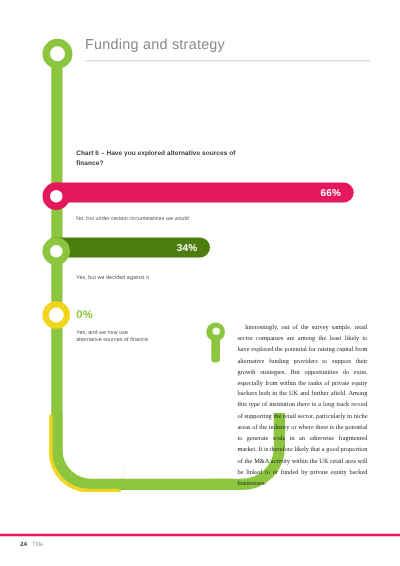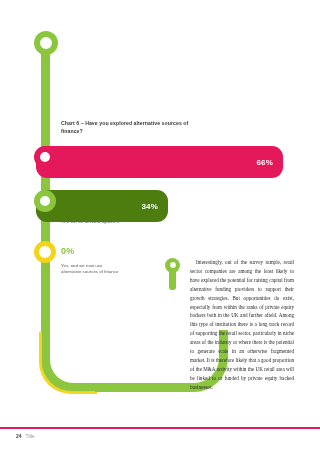--- a/index.html
+++ b/index.html
@@ -133,21 +133,21 @@
     width: 150px;
     font-size: 5.2px;
     font-weight: bold;
     color: #3b3b3b;
     line-height: 1.55;
     letter-spacing: .05px;
   }
 
   .bar {
     position: absolute;
-    height: 32px;
+    height: 16px;
     border-radius: 11px;
     display: flex;
     align-items: center;
     justify-content: flex-end;
     box-sizing: border-box;
     padding-right: 10px;
     z-index: 4;
   }
   .bar-value {
     color: #ffffff;
@@ -275,20 +275,24 @@
   <div class="track-curve"></div>
   <div class="track-curve-yellow"></div>
   <div class="track-tail"></div>
   <div class="track-tail-up"></div>
 
   <div class="node node-top"></div>
   <div class="node node-pink"></div>
   <div class="node node-green"></div>
   <div class="node node-yellow"></div>
 
+  <div class="page-header">
+    <div class="page-title">Funding and strategy</div>
+    <div class="header-rule"></div>
+  </div>
 
   <div class="chart-caption">Chart 6 – Have you explored alternative sources of finance?</div>
 
   <div class="bar bar-1">
     <span class="bar-value">66%</span>
   </div>
   <div class="bar-label label-1">No, but under certain circumstances we would</div>
 
   <div class="bar bar-2">
     <span class="bar-value">34%</span>

